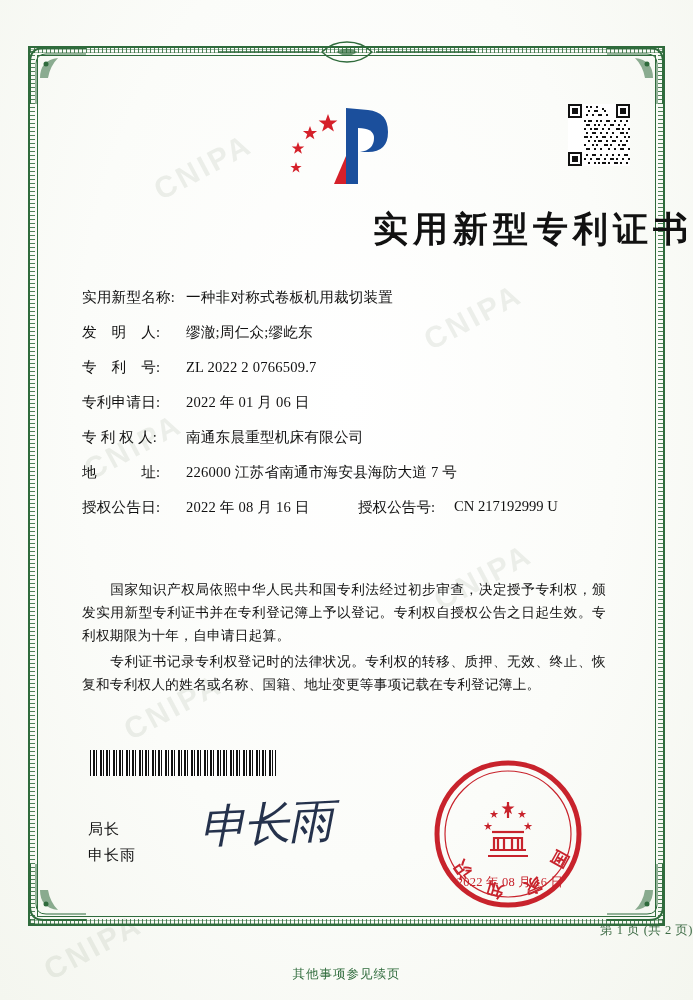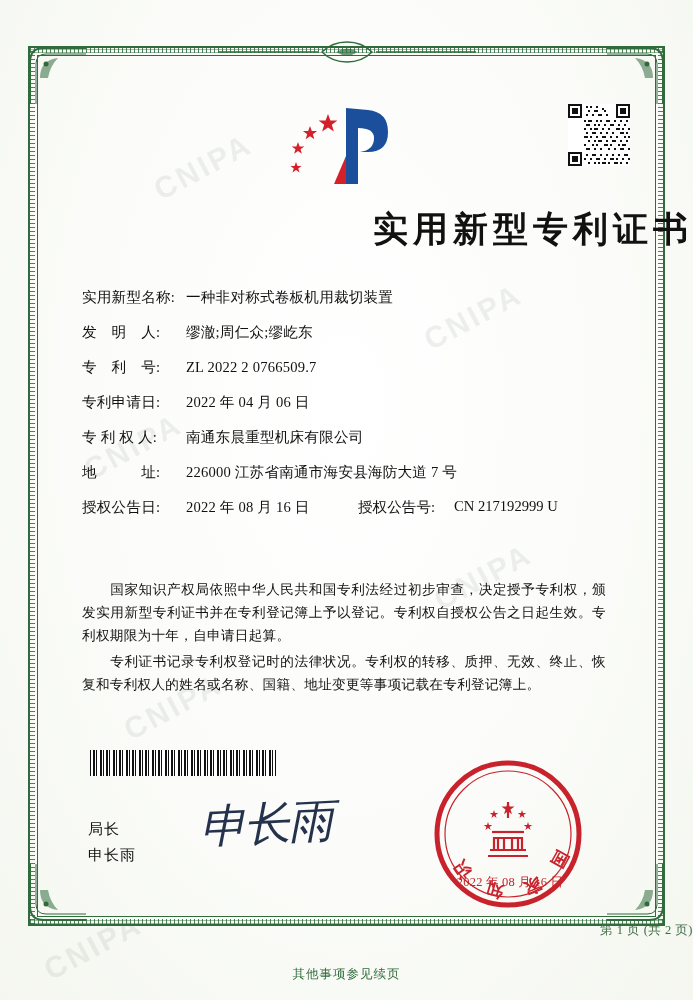--- a/index.html
+++ b/index.html
@@ -465,21 +465,21 @@
     <div class="row">
       <span class="lbl">实用新型名称:</span><span class="val">一种非对称式卷板机用裁切装置</span>
     </div>
     <div class="row">
       <span class="lbl">发　明　人:</span><span class="val">缪澈;周仁众;缪屹东</span>
     </div>
     <div class="row">
       <span class="lbl">专　利　号:</span><span class="val">ZL 2022 2 0766509.7</span>
     </div>
     <div class="row">
-      <span class="lbl">专利申请日:</span><span class="val">2022 年 04 月 06 日</span>
+      <span class="lbl">专利申请日:</span><span class="val">2022 年 01 月 06 日</span>
     </div>
     <div class="row">
       <span class="lbl">专 利 权 人:</span><span class="val">南通东晨重型机床有限公司</span>
     </div>
     <div class="row">
       <span class="lbl">地　　　址:</span><span class="val">226000 江苏省南通市海安县海防大道 7 号</span>
     </div>
     <div class="row two">
       <span class="lbl">授权公告日:</span><span class="val">2022 年 08 月 16 日</span>
       <span class="lbl2">授权公告号:</span>

